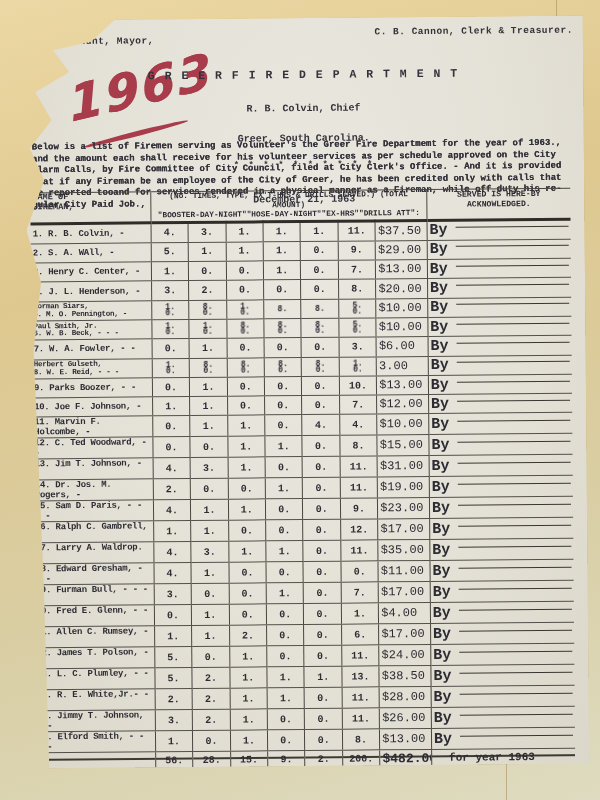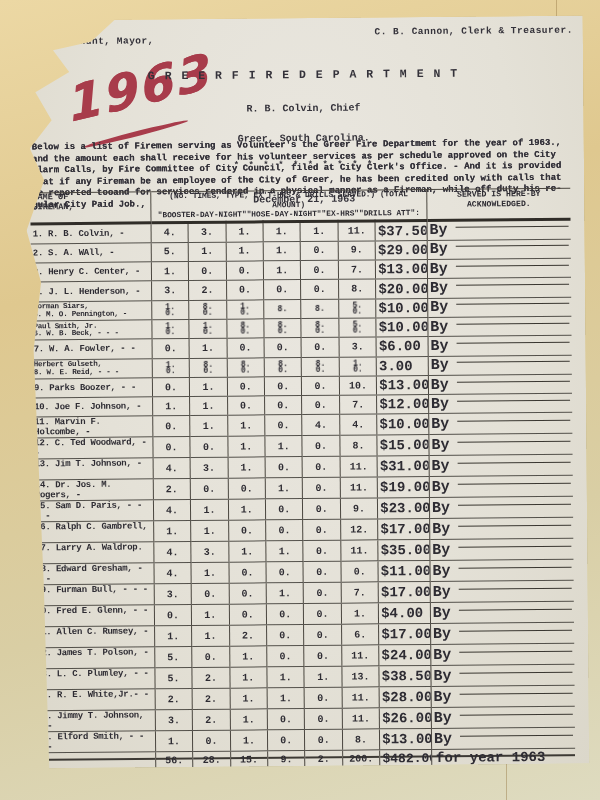--- a/index.html
+++ b/index.html
@@ -66,34 +66,34 @@
     border-top:1.5px solid #4a463f;border-bottom:3px solid #302d28;
     font-size:7.8px;font-weight:700;line-height:9.5px;vertical-align:top;padding-top:2px;height:28px;
   }
   th.h-name{text-align:left;font-size:8.6px;}
   th.h-mid{text-align:center;border-left:1px solid #4a463f;}
   th.h-rcpt{text-align:center;font-size:8.2px;border-left:1px solid #4a463f;}
 
   tbody td{border-bottom:1.4px solid rgba(48,45,40,.8);height:18.3px;}
   td.name{font-size:9px;font-weight:600;letter-spacing:-.3px;}
   td.val{font-size:10px;font-weight:700;text-align:center;border-left:1px solid #4a463f;}
-  td.amt{font-size:14px;font-weight:700;border-left:1px solid #4a463f;}
+  td.amt{font-size:12px;font-weight:400;border-left:1px solid #4a463f;}
   td.rcpt{border-left:1px solid #4a463f;}
   .rcpt-inner{display:flex;align-items:center;}
   .by{font-size:15px;font-weight:700;}
   .sig-line{flex:1;height:1px;background:#3a3731;margin-left:8px;transform:translateY(-3px);}
 
   tr.over td.name{font-size:7.6px;line-height:7.6px;font-weight:700;}
   tr.over td.val{font-size:8.2px;line-height:6.2px;font-weight:700;filter:blur(.2px);}
 
   tr.totals td{
     height:16px;border-bottom:none;font-weight:700;
     background-image:linear-gradient(to bottom, rgba(0,0,0,0) 32%, rgba(43,40,35,.9) 32%, rgba(43,40,35,.9) 44%, rgba(0,0,0,0) 44%);
   }
-  tr.totals td.rcpt{font-size:14px;padding-left:4px;}
+  tr.totals td.rcpt{font-size:11px;padding-left:17px;}
   tr.totals td.amt{font-size:13px;}
 </style>
 </head>
 <body>
 
 <div class="seam" id="seam-top"></div>
 <div class="seam" id="seam-bottom"></div>
 
 <div class="paper">
   <div class="topline-left">B. Hunt, Mayor,</div>

